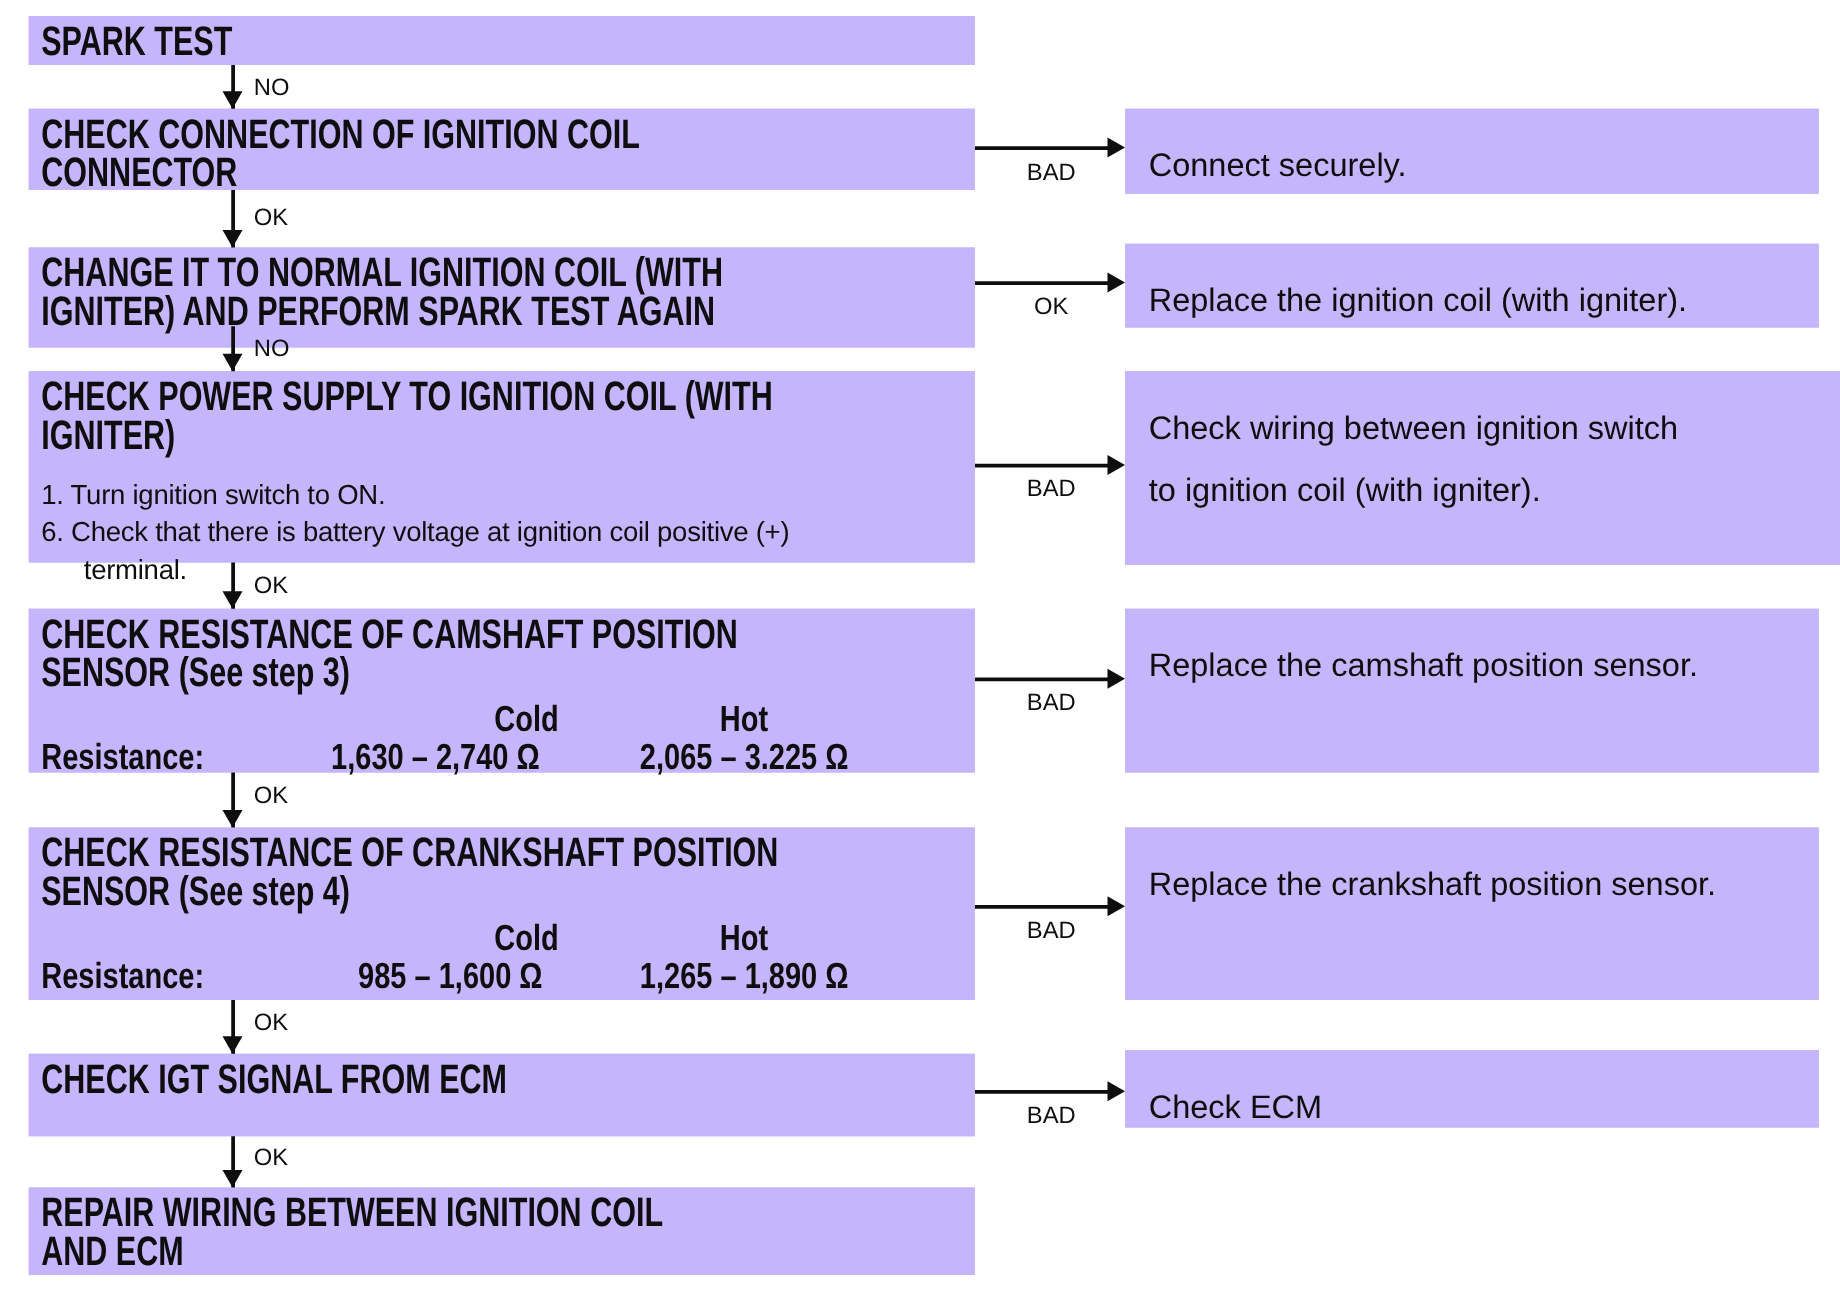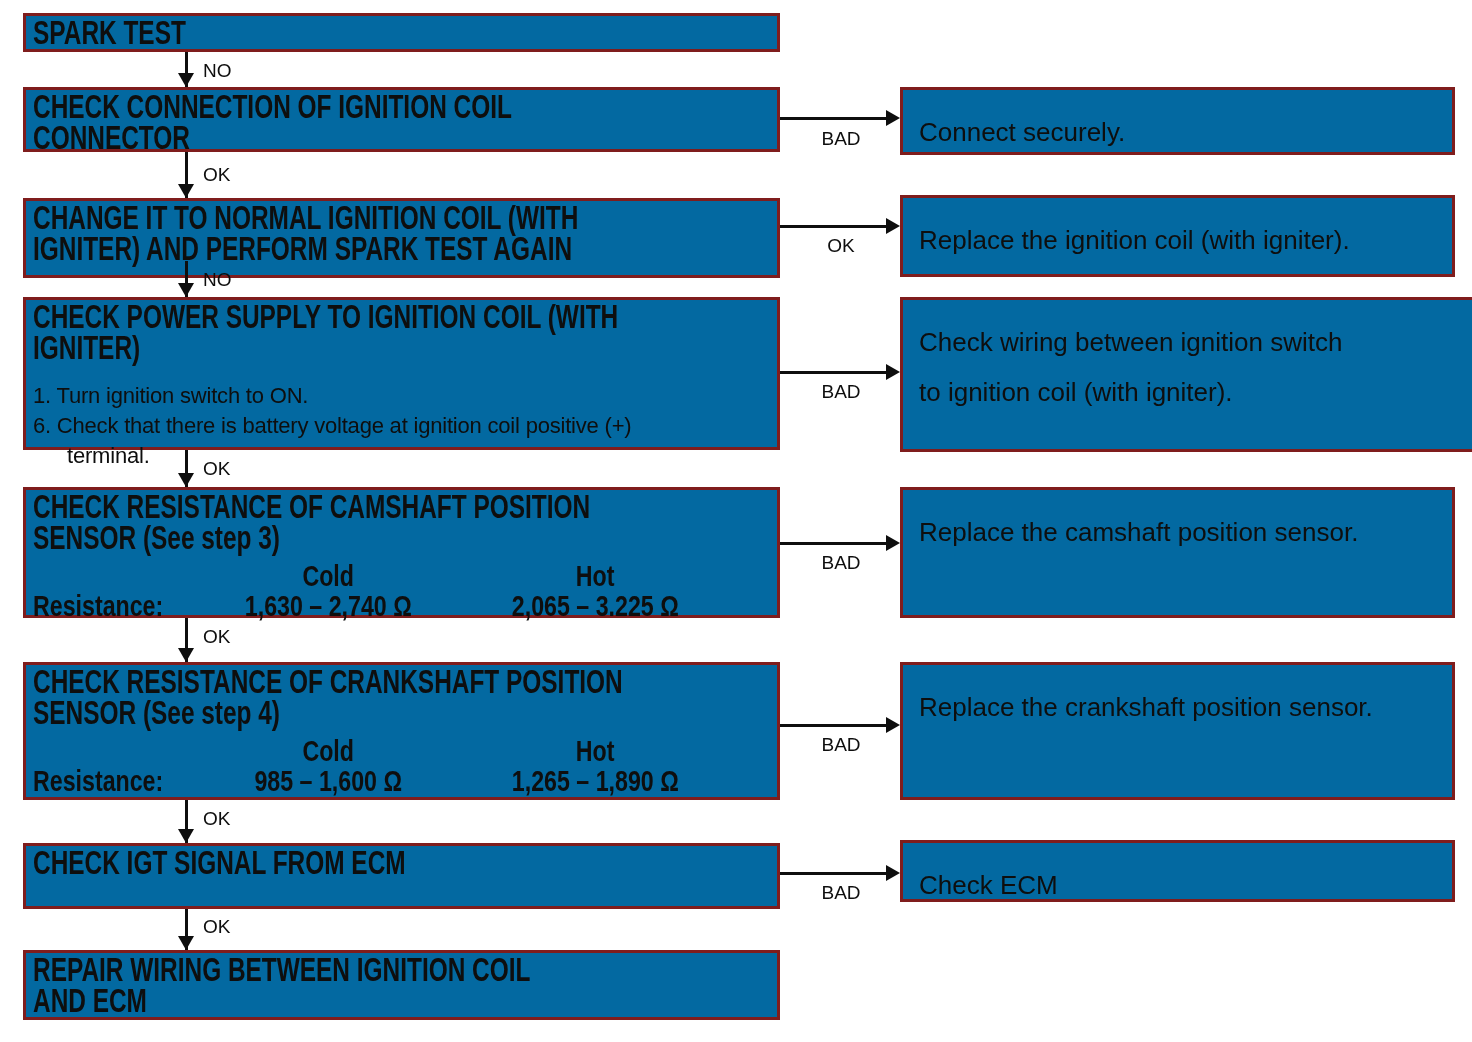--- a/index.html
+++ b/index.html
@@ -2,36 +2,36 @@
 <html><head>
 <meta charset="utf-8">
 <style>
   html, body { margin:0; padding:0; background:#ffffff; }
   .canvas {
     position:relative; width:1472px; height:1042px; background:#ffffff;
     font-family:"Liberation Sans", sans-serif; color:#0e0e0e;
   }
   .box {
     position:absolute; box-sizing:border-box;
-    border:3px solid #7f1d1d; background:#0369a1;
+    border:3px solid #c4b5fd; background:#c4b5fd;
   }
   .lbox { padding:1px 4px 0 7px; }
   .rbox { padding:8px 10px 0 16px; }
   .title-line {
     font-weight:bold; font-size:33px; line-height:31px;
     white-space:nowrap; transform:scaleX(0.74); transform-origin:0 50%;
   }
   .rtext-line { font-size:26px; line-height:31px; white-space:nowrap;margin-top:19px; }
   .list { margin-top:18px; }
   .list-line { font-size:22px; line-height:30px; letter-spacing:-0.2px; white-space:nowrap; }
   .list-line.indent { padding-left:34px; }
   .spec { margin-top:8px; font-weight:bold; }
   .spec-row { display:flex; font-size:29px; line-height:30px; }
   .spec-label { width:170px; }
-  .spec-col1 { width:250px; text-align:center; }
+  .spec-col1 { width:250px; text-align:right; }
   .spec-col2 { width:285px; text-align:center; }
   .cond   { display:inline-block; transform:scaleX(0.8); transform-origin:50% 50%; white-space:nowrap; }
   .cond-l { display:inline-block; transform:scaleX(0.8); transform-origin:0 50%; white-space:nowrap; }
   .vline { position:absolute; width:3px; background:#0e0e0e; }
   .hline { position:absolute; height:3px; background:#0e0e0e; }
   .arr-down {
     position:absolute; width:0; height:0;
     border-left:8px solid transparent; border-right:8px solid transparent;
     border-top:14px solid #0e0e0e;
   }
@@ -112,21 +112,21 @@
 
   <div class="box lbox" style="left:23px; top:950px; width:757px; height:70px;">
     <div class="title-line">REPAIR WIRING BETWEEN IGNITION COIL</div>
     <div class="title-line">AND ECM</div>
   </div>
 
   <div class="box rbox" style="left:900px; top:87px; width:555px; height:68px;">
     <div class="rtext-line">Connect securely.</div>
   </div>
 
-  <div class="box rbox" style="left:900px; top:195px; width:555px; height:82px;">
+  <div class="box rbox" style="left:900px; top:195px; width:555px; height:67px;">
     <div class="rtext-line">Replace the ignition coil (with igniter).</div>
   </div>
 
   <div class="box rbox" style="left:900px; top:297px; width:644px; height:155px;">
     <div class="rtext-line">Check wiring between ignition switch</div>
     <div class="rtext-line">to ignition coil (with igniter).</div>
   </div>
 
   <div class="box rbox" style="left:900px; top:487px; width:555px; height:131px;">
     <div class="rtext-line">Replace the camshaft position sensor.</div>

